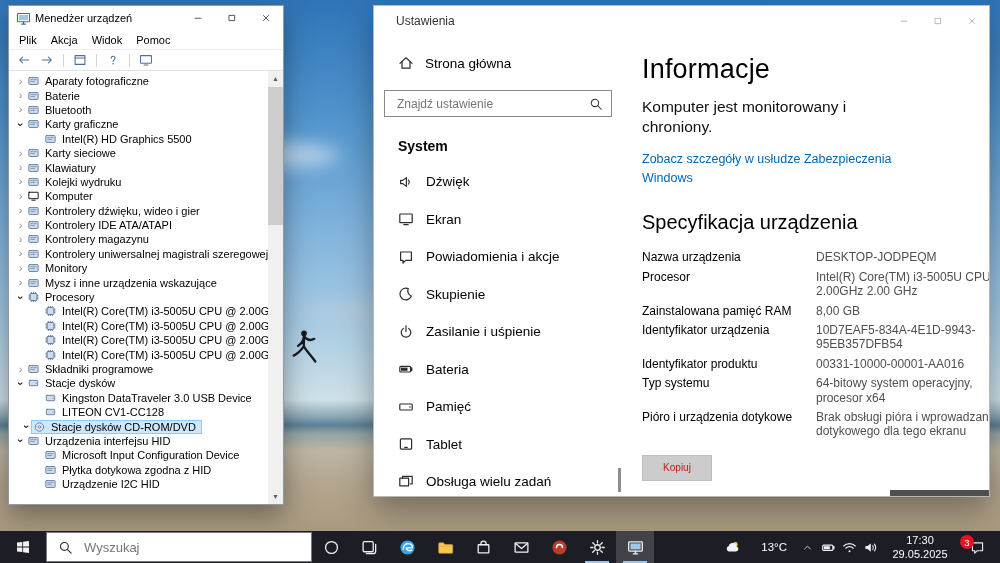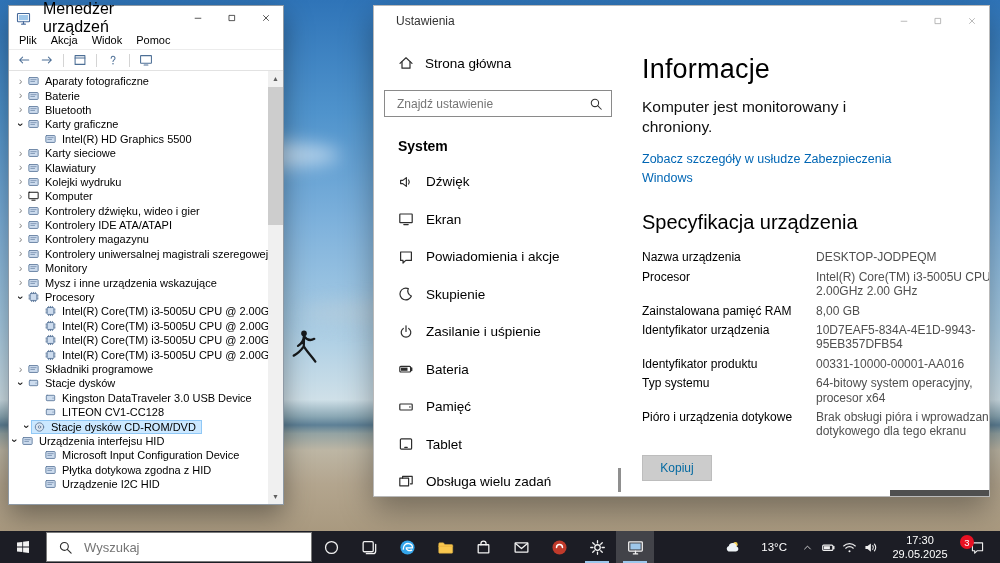--- a/index.html
+++ b/index.html
@@ -14,21 +14,21 @@
 
   .icon{display:inline-flex;flex:none;}
   .icon svg{width:100%;height:100%;display:block;}
 
   
   #device-manager{position:absolute;left:8px;top:5px;width:276px;height:500px;
     background:#fff;border:1px solid #8f9aa5;box-shadow:0 10px 26px rgba(0,0,0,.38);
     display:flex;flex-direction:column;font-size:11px;color:#000;}
   .dm-titlebar{height:24px;display:flex;align-items:center;padding-left:7px;flex:none;}
   .dm-title-icon{width:15px;height:15px;color:#44689a;}
-  .dm-title{margin-left:12px;font-size:16px;}
+  .dm-title{margin-left:4px;font-size:11px;}
   .win-controls{margin-left:auto;display:flex;height:100%;}
   .win-btn{width:34px;display:grid;place-items:center;}
   .win-btn .winglyph{width:10px;height:10px;}
   .win-btn.dm{color:#222;}
   .win-btn.st{color:#a3a3a3;}
   .dm-menubar{height:19px;display:flex;align-items:center;padding-left:3px;flex:none;}
   .menu-item{padding:0 7px;font-size:11px;}
   .dm-toolbar{height:22px;display:flex;align-items:center;padding-left:5px;gap:3px;
     border-top:1px solid #ececec;border-bottom:1px solid #e2e2e2;flex:none;}
   .tool-btn{width:20px;height:18px;display:grid;place-items:center;color:#4d6f96;}
@@ -68,21 +68,21 @@
   .side-thumb{position:absolute;left:244px;bottom:6px;width:3px;height:24px;background:#8f8f8f;}
   .st-content{flex:1;padding:8px 24px 0 20px;position:relative;}
   .st-content h1{font-size:27px;font-weight:300;margin:10px 0 0;color:#000;letter-spacing:.2px;}
   .sec-text{margin-top:12px;font-size:15.5px;line-height:1.32;max-width:245px;color:#101010;}
   .sec-link{margin-top:12px;font-size:12.5px;line-height:1.5;max-width:272px;color:#0066b4;cursor:pointer;}
   .spec-title{margin-top:24px;font-size:20px;font-weight:400;color:#000;}
   #spec-grid{margin-top:16px;display:grid;grid-template-columns:174px 192px;row-gap:5px;font-size:12px;}
   .spec-label{color:#000;line-height:1.2;}
   .spec-value{color:#4f4f4f;line-height:1.2;overflow-wrap:anywhere;}
   .copy-btn{margin-top:16px;width:70px;height:26px;background:#cccccc;border:1px solid #bdbdbd;
-    font-size:12px;font-family:inherit;color:#0369a1;}
+    font-size:10px;font-family:inherit;color:#b91c1c;}
   .partial-btn{position:absolute;left:268px;bottom:0;width:215px;height:8px;background:#4f4f4f;}
 
   
   #taskbar{position:absolute;left:0;right:0;bottom:0;height:32px;background:#1c1d25;
     display:flex;align-items:stretch;color:#fff;z-index:5;}
   .tb-start{width:46px;display:grid;place-items:center;}
   .tb-start .icon{width:16px;height:16px;color:#f2f2f2;}
   .tb-search{width:266px;margin:1px 0;background:#fff;border:1px solid #7a7a7a;
     display:flex;align-items:center;gap:9px;padding-left:11px;}
   .tb-search .icon{width:15px;height:15px;color:#2c2c2c;}
@@ -659,21 +659,21 @@
             <span class="row-label">
               <span class="icon ticon">
                 <svg viewBox="0 0 16 16" fill="none" stroke="currentColor" stroke-width="1.2" stroke-linecap="round" stroke-linejoin="round">
                   <circle cx="8" cy="8" r="5.6" fill="#d9e4f0" stroke="#5f7b9d"></circle>
                   <circle cx="8" cy="8" r="1.6" fill="#fff" stroke="#5f7b9d"></circle>
                 </svg>
               </span>
               <span class="tlabel">Stacje dysków CD-ROM/DVD</span>
             </span>
           </div>
-          <div class="tree-row" style="">
+          <div class="tree-row" style="padding-left: 6px;">
             <span class="expander open">›</span>
             <span class="row-label">
               <span class="icon ticon">
                 <svg viewBox="0 0 16 16" fill="none" stroke="currentColor" stroke-width="1.2" stroke-linecap="round" stroke-linejoin="round">
                   <rect x="1.8" y="3.4" width="12.4" height="9.2" rx="1" fill="#cddcee" stroke="#5f7b9d"></rect>
                   <path d="M4.4 6.2 h7.2 M4.4 8.6 h5" stroke="#5f7b9d" stroke-width="0.9"></path>
                 </svg>
               </span>
               <span class="tlabel">Urządzenia interfejsu HID</span>
             </span>

